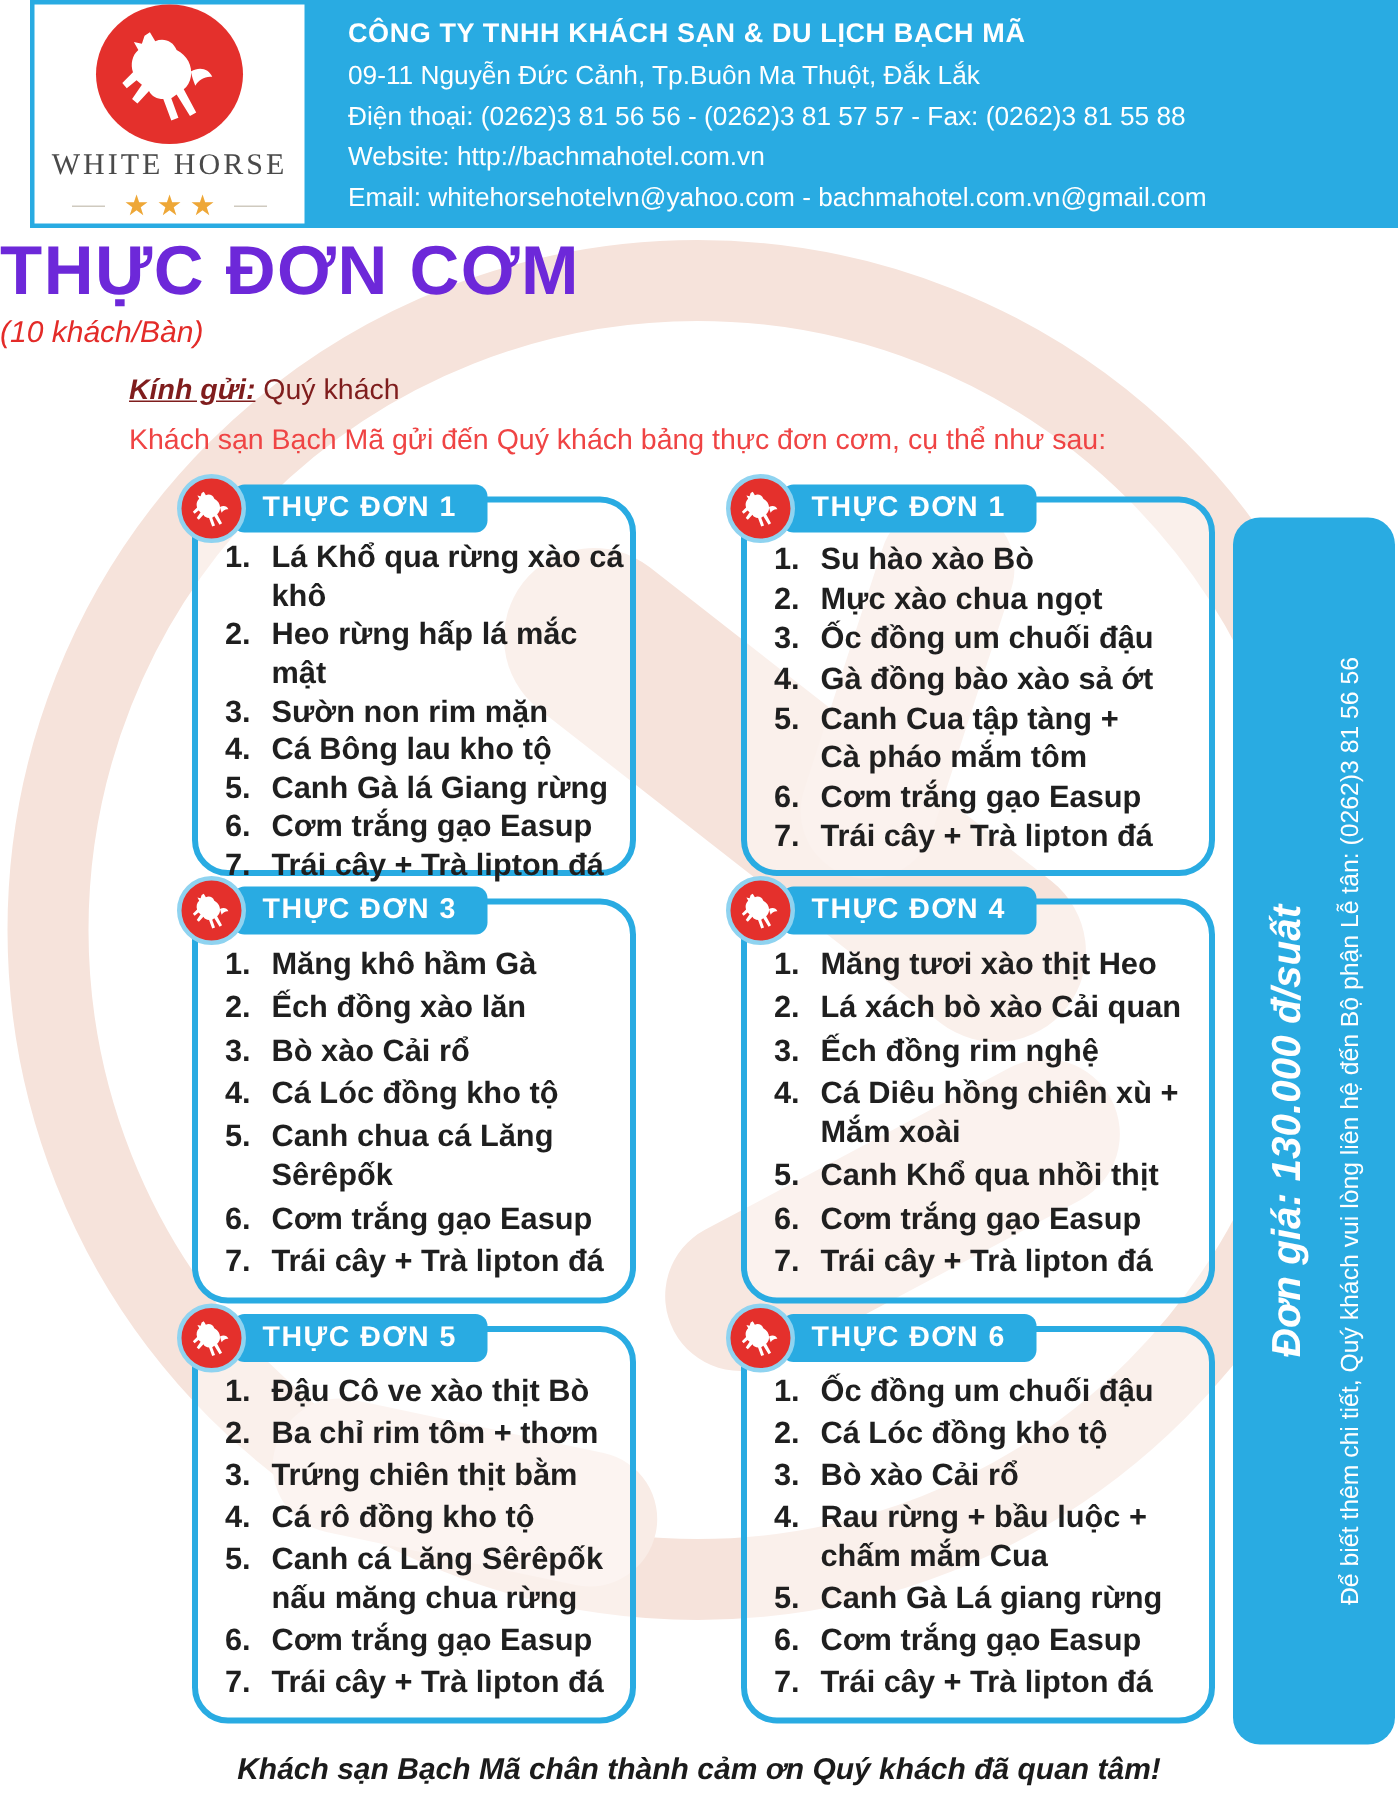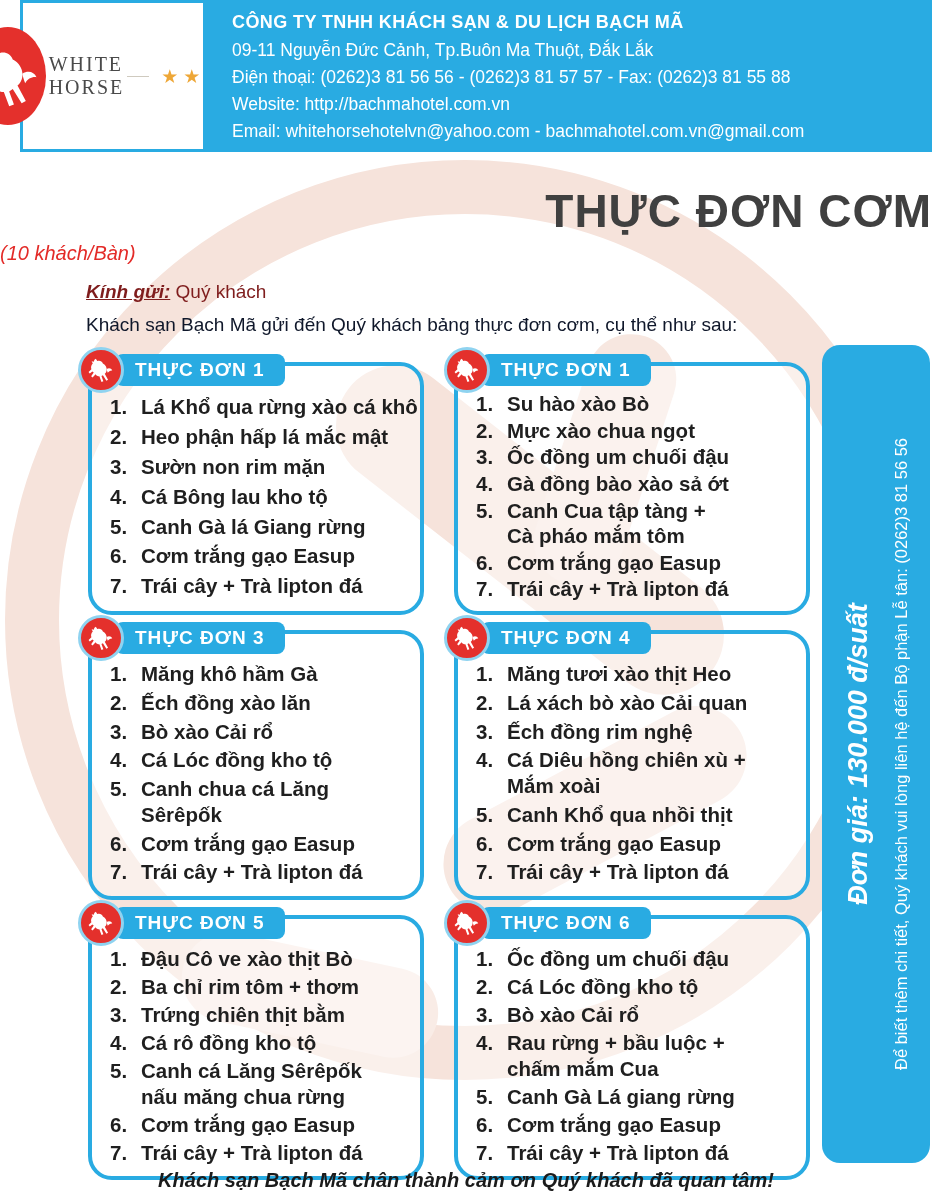--- a/index.html
+++ b/index.html
@@ -17,49 +17,49 @@
   .wm-blob3 { left:560px; top:330px; width:90px; height:260px; background:#f7e7e0;
               border-radius:50px; transform:rotate(18deg); }
   .wm-blob4 { left:180px; top:950px; width:260px; height:90px; background:#f9ece6;
               border-radius:50px; transform:rotate(12deg); }
 
   .layer { position:relative; z-index:1; }
 
   
   .header { display:flex; margin-left:20px; height:152px; }
   .logo-box { width:186px; background:#ffffff; border:3px solid #29abe2;
-              display:flex; flex-direction:row; align-items:center; justify-content:center; gap:3px; }
+              display:flex; flex-direction:column; align-items:center; justify-content:center; gap:3px; }
   .logo-circle { width:98px; height:98px; border-radius:50%; background:#e4302c;
                  display:flex; align-items:center; justify-content:center; }
   .logo-circle svg { width:76px; height:76px; }
   .brand { font-family:"Liberation Serif", serif; font-size:20px; color:#4a4a4a; letter-spacing:2px; }
   .stars-row { display:flex; align-items:center; gap:7px; }
   .stars-row .dash { width:22px; border-top:1px solid #cfcabf; }
   .stars { color:#eea737; font-size:19px; letter-spacing:5px; text-indent:5px; }
 
   .head-info { flex:1; background:#29abe2; color:#ffffff; padding:8px 10px 0 26px; }
   .company { font-size:18px; font-weight:bold; letter-spacing:0.4px; margin:4px 0 7px; }
   .info-line { font-size:17.5px; margin:6px 0; font-weight:normal; }
 
   
-  .doc-title { margin-top:32px; text-align:right; color:#404040; font-weight:bold;
+  .doc-title { margin-top:1px; text-align:left; color:#6d28d9; font-weight:bold;
                font-size:46px; letter-spacing:1px; }
   .doc-sub { margin-top:4px; text-align:left; color:#e32b28; font-style:italic; font-size:20px; }
 
   .greeting { margin:16px 0 0 86px; font-size:19px; color:#7f1d1d; }
   .greeting .lbl { font-weight:bold; font-style:italic; text-decoration:underline; }
-  .intro { margin:11px 0 0 86px; font-size:19px; color:#0f172a; }
+  .intro { margin:11px 0 0 86px; font-size:19px; color:#ef4444; }
 
   
   .grid { margin:26px 0 0 88px; width:722px; display:grid;
           grid-template-columns:336px 356px; grid-template-rows:253px 270px 265px;
           column-gap:30px; row-gap:15px; }
   .menu-card { position:relative; border:4px solid #29abe2; border-radius:24px;
                background:rgba(255,255,255,0.45); padding:24px 0 8px 18px;
-               display:flex; flex-direction:column; justify-content:space-evenly; }
+               display:flex; flex-direction:column; justify-content:space-evenly;margin-left:40px; }
   .card-head { position:absolute; top:-19px; left:-14px; display:flex; align-items:center; }
   .card-logo { width:46px; height:46px; border-radius:50%; background:#e4302c;
                border:3px solid #8fd3f0; display:flex; align-items:center; justify-content:center; z-index:2; }
   .card-logo svg { width:30px; height:30px; }
   .card-banner { margin-left:-9px; background:#29abe2; color:#fff; font-weight:bold;
                  font-size:19px; letter-spacing:1px; padding:5px 20px 5px 20px; border-radius:8px; }
   .item { display:flex; font-weight:bold; font-size:20.5px; color:#1f1f1f; line-height:1.25; }
   .item .n { width:31px; flex:none; }
   .item .t { flex:1; white-space:pre-line; }
 
@@ -138,21 +138,21 @@
               </svg>
             </div>
           <div class="card-banner">THỰC ĐƠN 1</div>
         </div>
         <div class="item">
             <span class="n">1.</span>
             <span class="t">Lá Khổ qua rừng xào cá khô</span>
           </div>
         <div class="item">
             <span class="n">2.</span>
-            <span class="t">Heo phận hấp lá mắc mật</span>
+            <span class="t">Heo rừng hấp lá mắc mật</span>
           </div>
         <div class="item">
             <span class="n">3.</span>
             <span class="t">Sườn non rim mặn</span>
           </div>
         <div class="item">
             <span class="n">4.</span>
             <span class="t">Cá Bông lau kho tộ</span>
           </div>
         <div class="item">

